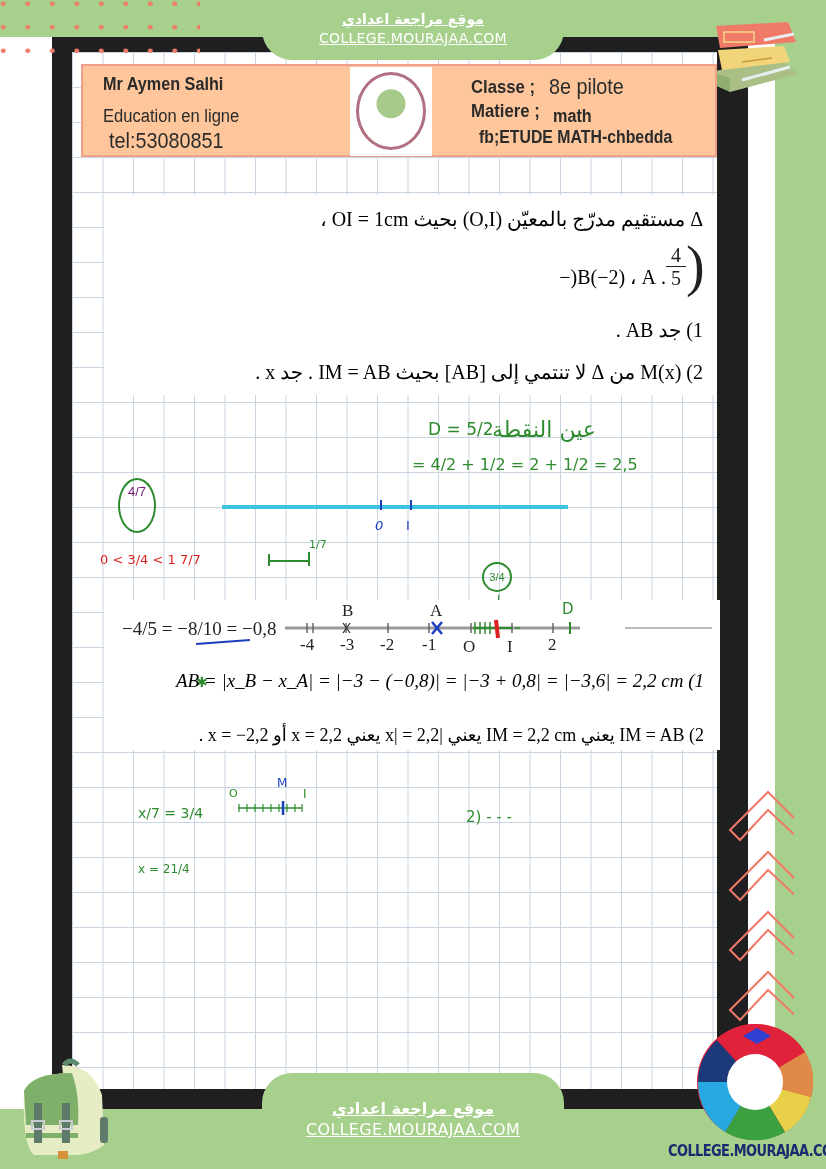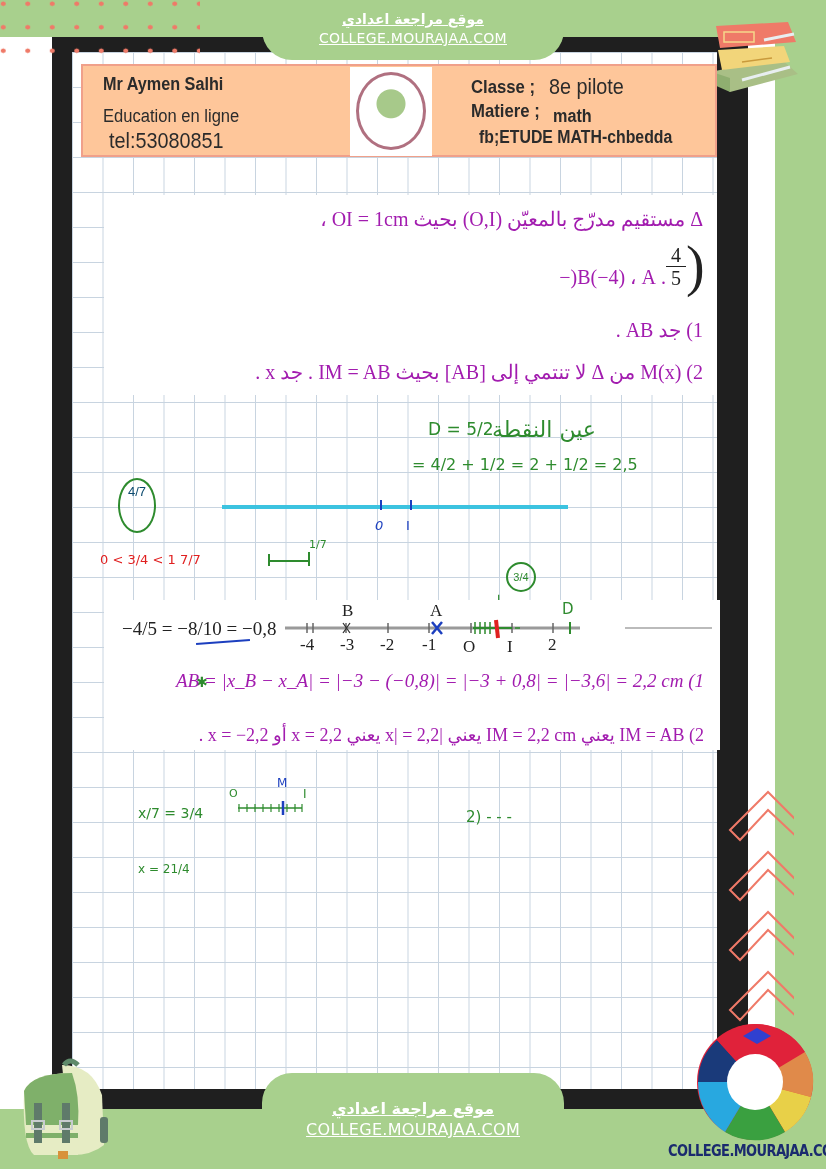--- a/index.html
+++ b/index.html
@@ -20,21 +20,21 @@
   .b-en { font-family: "DejaVu Sans", sans-serif; font-size: 14px; text-decoration: underline; display: block; line-height: 18px; letter-spacing: 0.3px; }
   .banner-top .b-ar { margin-top: 9px; }
   .banner-bottom .b-ar { margin-top: 26px; font-size: 16px; }
   .banner-bottom .b-en { font-size: 16px; line-height: 22px; }
 
   .header { left: 81px; top: 64px; width: 636px; height: 93px; background: #fec69a; border: 2px solid #f0a08a; }
   .header .t { position: absolute; color: #2b2b2b; font-family: "Liberation Sans", sans-serif; }
   .logo { position: absolute; left: 267px; top: 1px; width: 82px; height: 89px; background: #fff; }
   .logo-ring { position: absolute; left: 6px; top: 5px; width: 70px; height: 78px; border: 3px solid #b07080; border-radius: 50%; background: radial-gradient(circle at 50% 40%, #a7c98a 0 14px, #fff 15px); }
 
-  .q { position: absolute; direction: rtl; text-align: right; font-family: "Liberation Serif", serif; font-size: 20px; color: #a21caf; white-space: nowrap; }
+  .q { position: absolute; direction: rtl; text-align: right; font-family: "Liberation Serif", serif; font-size: 20px; color: #000000; white-space: nowrap; }
   .hw { position: absolute; font-family: "DejaVu Sans", sans-serif; color: #2e8b2e; font-size: 15px; white-space: nowrap; }
   .serif { font-family: "Liberation Serif", serif; color: #222; }
 
   .books { left: 702px; top: 12px; width: 100px; height: 82px; }
   .backpack { left: 12px; top: 1055px; width: 100px; height: 105px; }
   .wheel { left: 695px; top: 1022px; width: 120px; height: 120px; }
   .site-logo-text { left: 668px; top: 1143px; width: 150px; text-align: center; font-family: "DejaVu Sans", sans-serif; font-weight: bold; font-size: 13px; color: #1a2a6e; letter-spacing: -0.6px; transform: scaleY(1.2); }
   .chev { left: 728px; width: 66px; height: 60px; }
 </style>
 </head>
@@ -71,48 +71,48 @@
     </div>
   <span class="t" style="left:388px; top:10px; font-size:19px; font-weight:bold; transform:scaleX(0.88); transform-origin:left;">Classe ;</span>
   <span class="t" style="left:466px; top:8px; font-size:22px; transform:scaleX(0.9); transform-origin:left;">8e pilote</span>
   <span class="t" style="left:388px; top:34px; font-size:19px; font-weight:bold; transform:scaleX(0.88); transform-origin:left;">Matiere ;</span>
   <span class="t" style="left:470px; top:40px; font-size:18px; font-weight:bold; transform:scaleX(0.9); transform-origin:left;">math</span>
   <span class="t" style="left:396px; top:61px; font-size:18px; font-weight:bold; transform:scaleX(0.88); transform-origin:left;">fb;ETUDE MATH-chbedda</span>
 </div>
 
 <div class="abs" style="left:104px; top:195px; width:613px; height:200px; background:#fff;"></div>
 <div class="q" style="right:123px; top:207px;">Δ مستقيم مدرّج بالمعيّن (O,I) بحيث OI = 1cm ،</div>
-<div class="q" style="right:160px; top:265px;">. B(−4) ، A(−</div>
+<div class="q" style="right:160px; top:265px;">. B(−2) ، A(−</div>
 <div class="abs serif" style="left:666px; top:244px; font-size:20px; text-align:center; width:20px; line-height:22px;">
   <div style="border-bottom:1px solid #222;">4</div>
   <div>5</div>
 </div>
 <div class="abs serif" style="left:686px; top:238px; font-size:56px; line-height:56px; font-weight:100;">)</div>
 <div class="q" style="right:123px; top:318px;">1) جد AB .</div>
 <div class="q" style="right:123px; top:360px;">2) M(x) من Δ لا تنتمي إلى [AB] بحيث IM = AB . جد x .</div>
 
 <div class="hw" style="left:428px; top:419px; font-size:17px;">D = 5/2</div>
 <div class="hw" style="left:492px; top:417px; font-size:22px; direction:rtl;">عين النقطة</div>
 <div class="hw" style="left:412px; top:455px; font-size:16px;">= 4/2 + 1/2 = 2 + 1/2 = 2,5</div>
 
-<div class="abs" style="left:118px; top:478px; width:38px; height:55px; border:2px solid #2e8b2e; border-radius:50%; text-align:center; color:#0c4a6e; font-size:13px; line-height:24px;">4/7</div>
+<div class="abs" style="left:118px; top:478px; width:38px; height:55px; border:2px solid #2e8b2e; border-radius:50%; text-align:center; color:#701a75; font-size:13px; line-height:24px;">4/7</div>
 
 <div class="abs" style="left:222px; top:505px; width:346px; height:4px; background:#3cc3e0;"></div>
 <div class="abs" style="left:380px; top:500px; width:2px; height:10px; background:#1c3fbf;"></div>
 <div class="abs" style="left:410px; top:500px; width:2px; height:10px; background:#1c3fbf;"></div>
 <div class="hw" style="left:375px; top:518px; color:#1c3fbf; font-size:13px; font-style:italic;">0</div>
 <div class="hw" style="left:406px; top:518px; color:#1c3fbf; font-size:13px;">I</div>
 
 <div class="hw" style="left:100px; top:552px; color:#e02020; font-size:13px;">0 &lt; 3/4 &lt; 1  7/7</div>
 <div class="abs" style="left:268px; top:560px; width:42px; height:2px; background:#2e8b2e;"></div>
 <div class="abs" style="left:268px; top:554px; width:2px; height:12px; background:#2e8b2e;"></div>
 <div class="abs" style="left:308px; top:552px; width:2px; height:14px; background:#2e8b2e;"></div>
 <div class="hw" style="left:309px; top:538px; font-size:11px;">1/7</div>
 
-<div class="abs" style="left:482px; top:562px; width:30px; height:30px; border:2px solid #2e8b2e; border-radius:50%; color:#2e8b2e; font-size:11px; text-align:center; line-height:26px;margin-left:24px;">3/4</div>
+<div class="abs" style="left:482px; top:562px; width:30px; height:30px; border:2px solid #2e8b2e; border-radius:50%; color:#2e8b2e; font-size:11px; text-align:center; line-height:26px;">3/4</div>
 <div class="hw" style="left:493px; top:592px; font-size:14px;">↓</div>
 
 <div class="abs" style="left:104px; top:600px; width:616px; height:150px; background:#fff;"></div>
 <div class="abs serif" style="left:122px; top:618px; font-size:19px;">−4/5 = −8/10 = −0,8</div>
 <div class="abs" style="left:196px; top:641px; width:54px; height:2px; background:#1c3fbf; transform:rotate(-4deg);"></div>
 
 <svg class="abs" style="left:280px; top:600px;" width="440" height="60" viewBox="0 0 440 60">
   <line x1="5" y1="28" x2="300" y2="28" stroke="#9a9a9a" stroke-width="3"></line>
   <line x1="345" y1="28" x2="432" y2="28" stroke="#bbbbbb" stroke-width="2"></line>
   <g stroke="#666" stroke-width="1.5">

